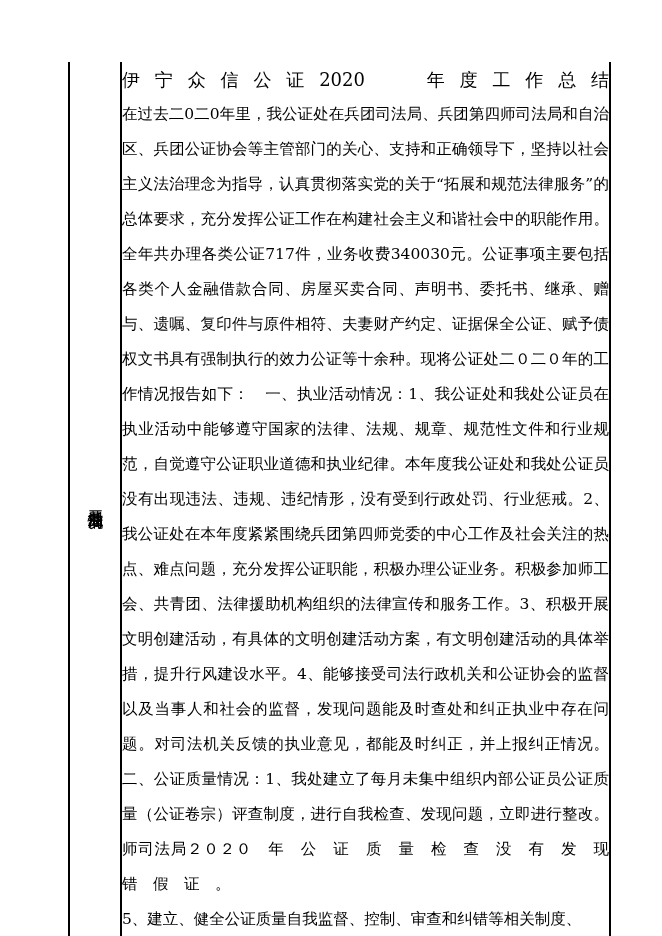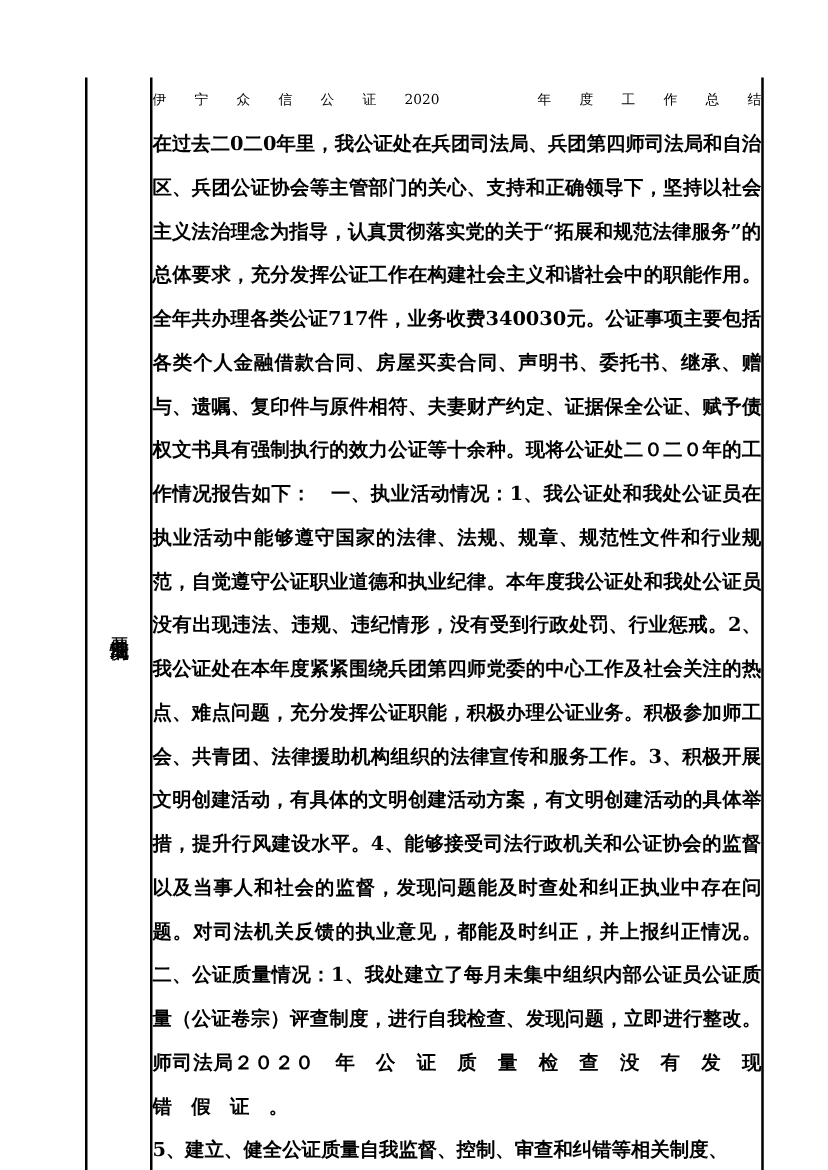--- a/index.html
+++ b/index.html
@@ -69,35 +69,35 @@
     white-space: nowrap;
   }
 
   
   td.body-cell {
     width: 487px;
     padding: 12px 11px 11px 11px;
   }
 
   .doc-title {
-    font-size: 11px;
+    font-size: 18px;
     line-height: 35px;
     text-align: justify;
     text-align-last: justify;
     white-space: pre;
     font-weight: 400;
   }
 
   .doc-para {
     font-size: 15.5px;
     line-height: 35px;
     text-align: justify;
     text-justify: inter-character;
     margin: 0;
-    font-weight: 700;
+    font-weight: 400;
     word-break: break-all;
   }
 </style>
 </head>
 <body>
 
 <div id="page">
 
   <table id="report-table">
     <tbody>

